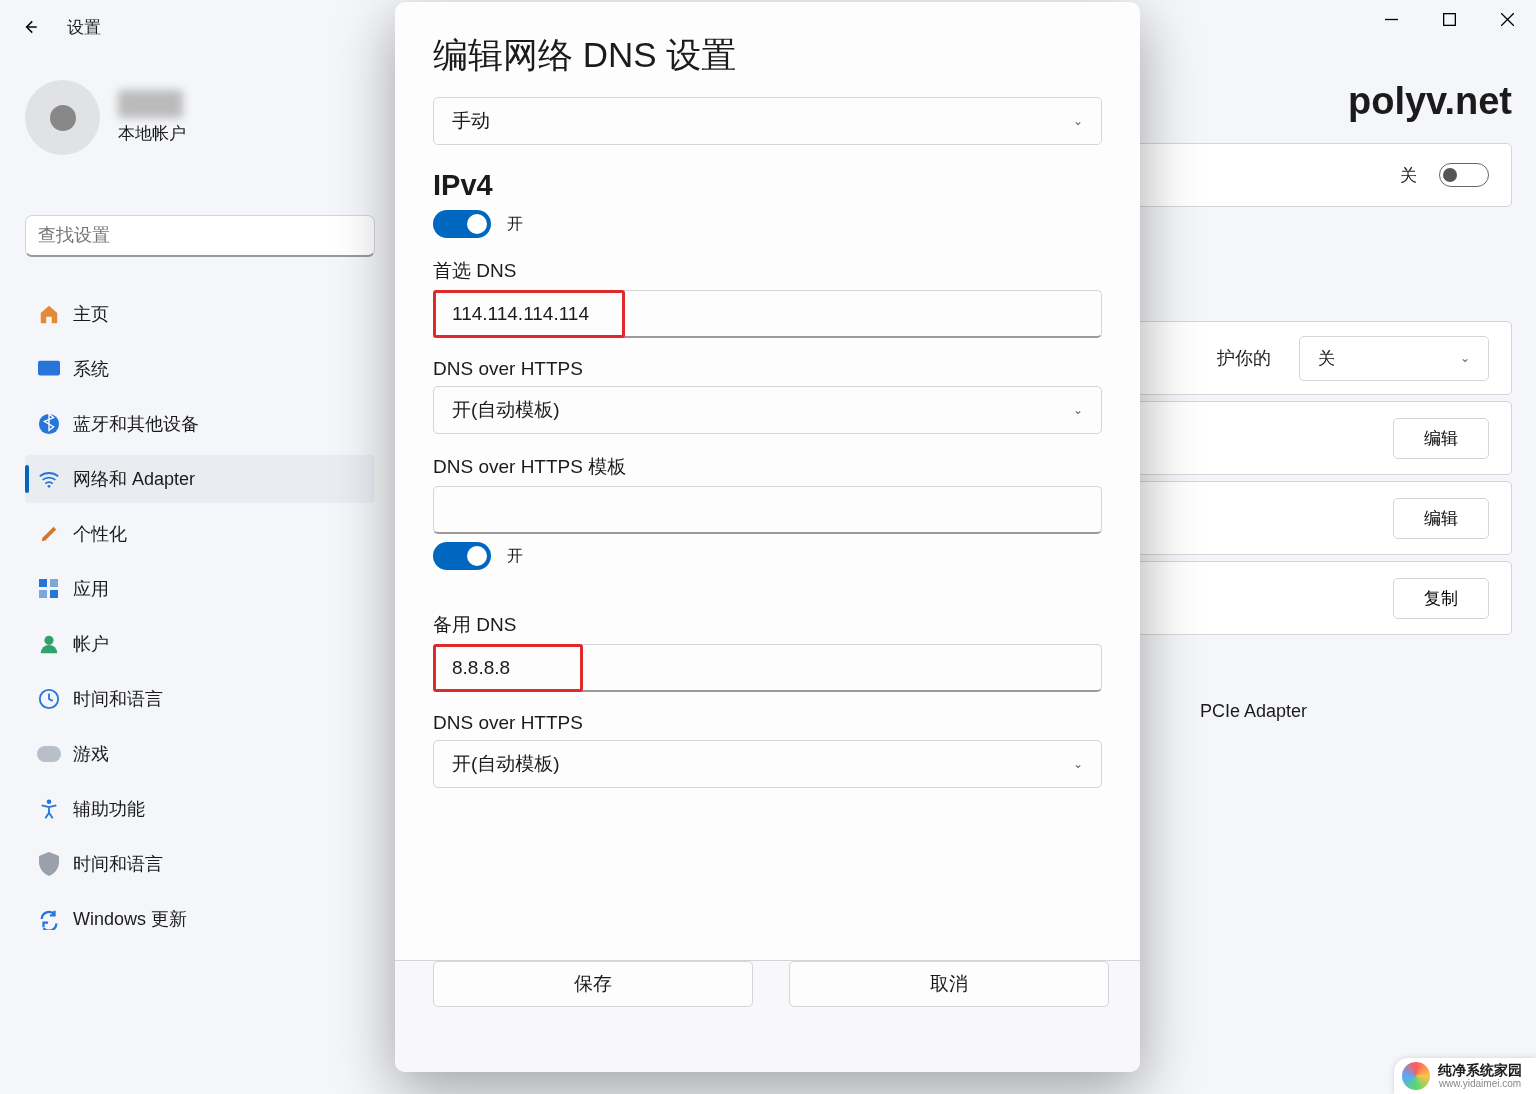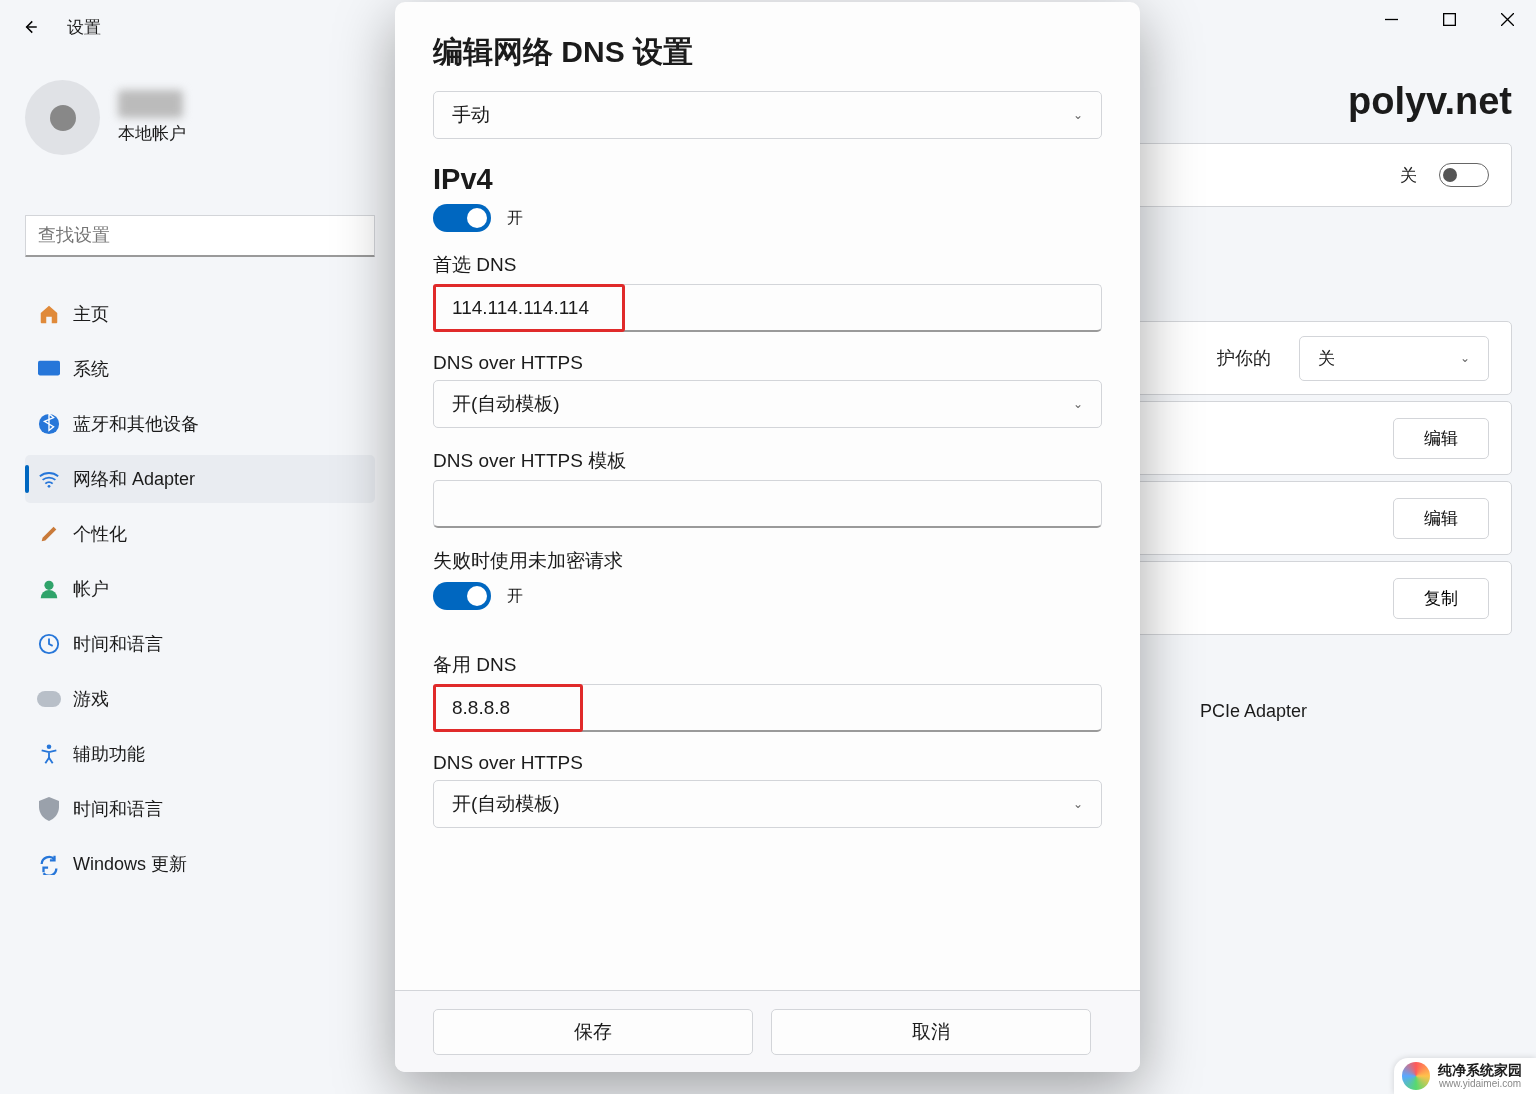--- a/index.html
+++ b/index.html
@@ -85,21 +85,21 @@
     }
     .profile-text .sub { font-size: 17px; margin-top: 4px; }
 
     
     .search-wrap { position: absolute; top: 215px; left: 25px; width: 350px; }
     .search-input {
       width: 100%;
       height: 42px;
       border: 1px solid var(--border);
       border-bottom: 2px solid #9a9a9a;
-      border-radius: 1px;
+      border-radius: 7px;
       background: var(--bg-white);
       padding: 0 12px;
       font-size: 18px;
       color: #777;
     }
 
     
     .sidebar {
       position: absolute;
       top: 290px;
@@ -193,22 +193,22 @@
       display: flex;
       flex-direction: column;
       overflow: hidden;
     }
     .dialog-body {
       padding: 30px 38px 0 38px;
       flex: 1;
       overflow: hidden;
     }
     .dialog-title {
-      font-size: 30px;
-      font-weight: 700;
+      font-size: 35px;
+      font-weight: 400;
       margin-bottom: 18px;
     }
     .dlg-select, .dlg-input {
       width: 100%;
       height: 48px;
       border: 1px solid var(--border);
       border-radius: 5px;
       background: #fdfdfd;
       padding: 16px 18px;
       font-size: 19px;
@@ -232,24 +232,23 @@
     .highlight-red {
       outline: 3px solid var(--red-highlight);
       outline-offset: -3px;
       border-radius: 3px;
     }
     .hl1 { width: 192px; height: 48px; position: relative; margin-bottom: -48px; z-index: 5; pointer-events: none;}
     .hl2 { width: 150px; height: 48px; position: relative; margin-bottom: -48px; z-index: 5; pointer-events: none;}
 
     .dialog-footer {
       border-top: 1px solid var(--border);
-      height: 82px;
-      display: flex;
-      align-items: center;
-      gap: 18px;
+      height: 112px;
+      display: flex;
+      gap: 36px;
       padding: 0 38px;
       background: #f8f8fa;
     }
     .dlg-btn {
       flex: 0 0 320px;
       height: 46px;
       border: 1px solid var(--border);
       border-radius: 5px;
       background: #fdfdfd;
       display: flex;
@@ -364,20 +363,31 @@
   <div class="nav-item">
     <span class="nav-icon">
       <svg width="22" height="22" viewBox="0 0 24 24">
           <path d="M4 20l4-1 12-12-3-3L5 16z" fill="#c97a3a"></path>
         </svg>
     </span>
     <span>个性化</span>
   </div>
   <div class="nav-item">
     <span class="nav-icon">
+      <svg width="20" height="20" viewBox="0 0 20 20">
+          <rect width="8" height="8" fill="#2676d9"></rect>
+          <rect x="11" width="8" height="8" fill="#7aa8da"></rect>
+          <rect y="11" width="8" height="8" fill="#7aa8da"></rect>
+          <rect x="11" y="11" width="8" height="8" fill="#2676d9"></rect>
+        </svg>
+    </span>
+    <span>应用</span>
+  </div>
+  <div class="nav-item">
+    <span class="nav-icon">
       <svg width="22" height="22" viewBox="0 0 24 24">
           <circle cx="12" cy="8" r="5" fill="#2fa36a"></circle>
           <path d="M3 22a9 9 0 0 1 18 0z" fill="#2fa36a"></path>
         </svg>
     </span>
     <span>帐户</span>
   </div>
   <div class="nav-item">
     <span class="nav-icon">
       <svg width="22" height="22" viewBox="0 0 24 24">
@@ -485,21 +495,20 @@
     <div class="dlg-select">
       <span>开(自动模板)</span>
       <span class="chev">⌄</span>
     </div>
 
     <div class="dlg-label">DNS over HTTPS 模板</div>
     <div class="dlg-input">
       <span></span>
     </div>
 
-    <div class="dlg-label">失败时使用未加密请求</div>
     <div class="toggle-row">
       <div class="toggle-on">
           <div class="knob"></div>
         </div>
       <span>开</span>
     </div>
 
     <div class="dlg-label" style="margin-top:42px">备用 DNS</div>
     <div class="highlight-red hl2"></div>
     <div class="dlg-input">

